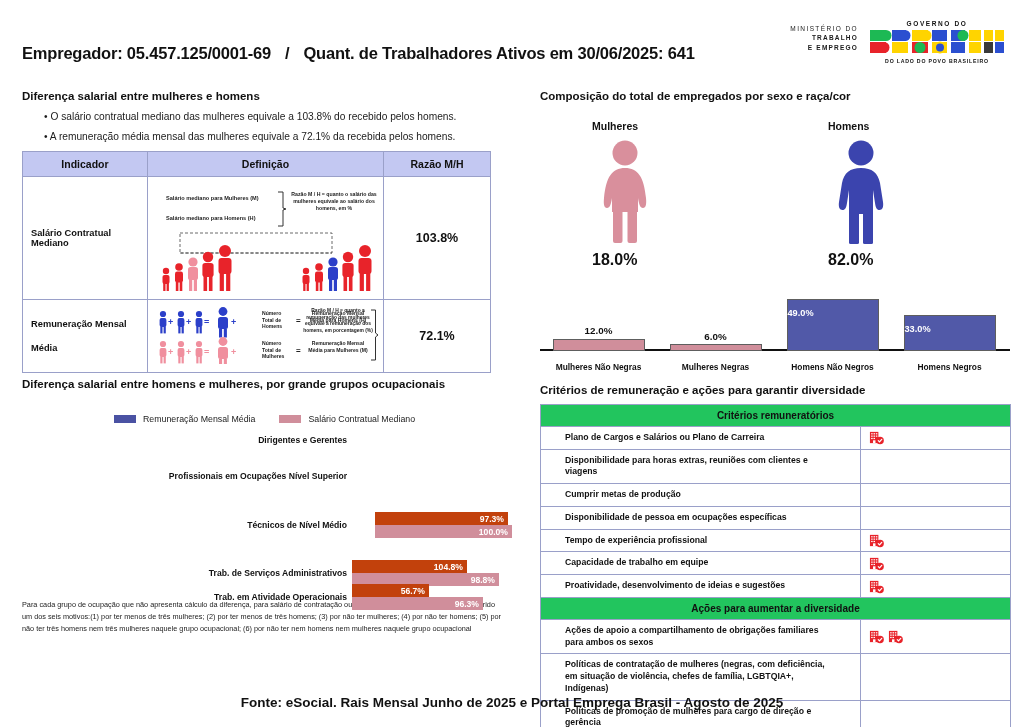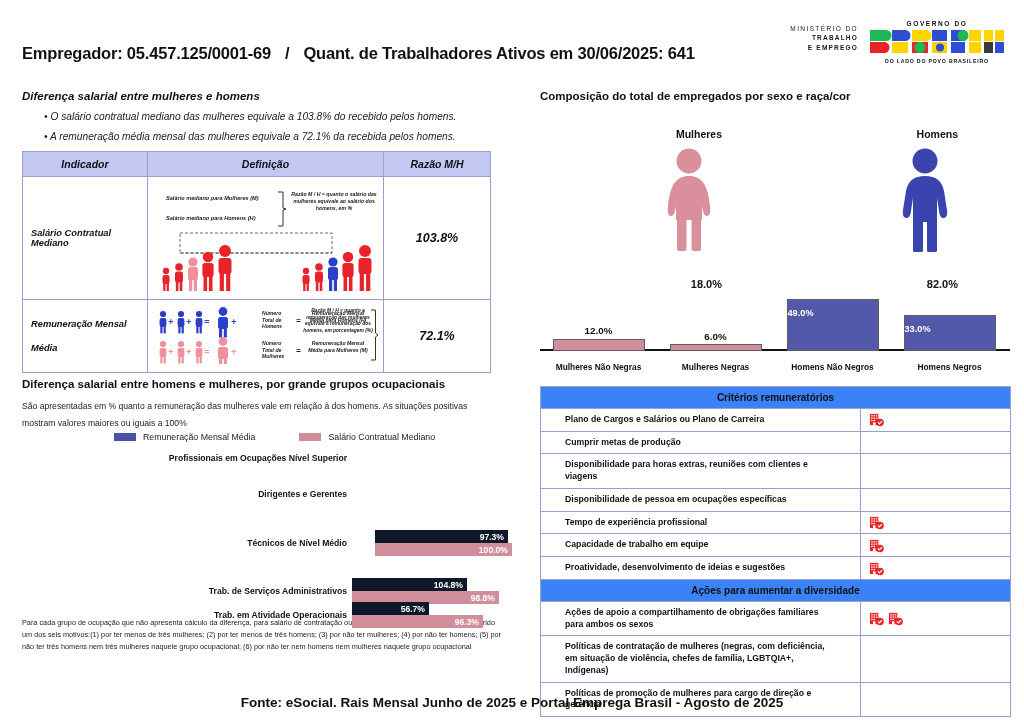--- a/index.html
+++ b/index.html
@@ -42,21 +42,21 @@
   .gov-bottom {
     font-size: 5.2px; font-weight: bold; letter-spacing: 0.8px;
     text-align: center; color: #111; margin-top: 3px;
   }
   .gov-mark { width: 138px; height: 26px; display: block; }
 
   
   .sec-title { font-size: 11.5px; font-weight: bold; color: #111; }
 
   
-  .left-col { position: absolute; left: 22px; top: 90px; width: 490px; font-style: italic; }
+  .left-col { position: absolute; left: 22px; top: 90px; width: 490px; }
   .bullets { margin-top: 9px; margin-left: 22px; }
   .bullet { font-size: 10.2px; color: #1b1b1b; margin-bottom: 9px; white-space: nowrap; }
 
   table.gridtab { border-collapse: collapse; width: 468px; table-layout: fixed; }
   table.gridtab th {
     background: #c3c8f2; border: 1px solid #9aa0c9;
     font-size: 10.5px; font-weight: bold; padding: 6px 2px; text-align: center;
   }
   table.gridtab td { border: 1px solid #9aa0c9; vertical-align: middle; }
   .ind-cell { font-size: 9.3px; font-weight: bold; padding: 6px 8px; }
@@ -70,52 +70,52 @@
                text-align: center; line-height: 1.35; width: 92px; }
   .def2 { position: relative; height: 68px; }
   .def2-txt { position: absolute; font-size: 5.1px; font-weight: bold; line-height: 1.3; color: #222; }
   .def2-eq { position: absolute; font-size: 8px; font-weight: bold; color: #222; }
   .def2-note { position: absolute; font-size: 4.9px; font-weight: bold; color: #222;
                text-align: center; line-height: 1.34; width: 84px; }
 
   
   .occ { position: absolute; left: 22px; top: 378px; width: 496px; }
   .occ-desc { font-size: 8.6px; color: #1b1b1b; margin-top: 8px; line-height: 2.0; }
-  .legend { margin-top: 0; display: flex; gap: 44px; padding-left: 92px; }
+  .legend { margin-top: 24px; display: flex; gap: 24px; padding-left: 92px; }
   .legend-item { display: flex; align-items: center; gap: 7px; }
   .legend-swatch { width: 22px; height: 8px; display: inline-block; }
   .legend-lbl { font-size: 8.8px; color: #222; }
 
   .occ-chart { position: relative; margin-top: 16px; height: 145px; }
   .occ-row { position: relative; height: 29px; margin-bottom: 7px; }
   .occ-lbl {
     position: absolute; right: 100%; top: 50%; transform: translateY(-50%);
     width: 330px; text-align: right; padding-right: 5px;
     font-size: 8.6px; font-weight: bold; color: #111; white-space: nowrap;
   }
   .occ-bars { position: absolute; left: 0; top: 0; }
   .occ-bar { height: 13px; position: relative; }
   .occ-bar .val {
     position: absolute; right: 4px; top: 50%; transform: translateY(-50%);
     font-size: 8.6px; font-weight: bold; color: #ffffff; white-space: nowrap;
   }
-  .bar-blue { background: #0f172a; }
+  .bar-blue { background: #c2410c; }
   .bar-pink { background: #d08e9b; }
 
   .occ-note {
     margin-top: 14px; font-size: 7.3px; color: #222; line-height: 1.65; width: 482px;
   }
 
   
   .right-col { position: absolute; left: 540px; top: 90px; width: 470px; }
 
   .pict-area { position: relative; height: 170px; margin-top: 14px; }
-  .pict-block { position: absolute; top: 12px; width: 130px; text-align: right; }
+  .pict-block { position: absolute; top: 4px; width: 130px; text-align: left; }
   .pict-title { font-size: 10.5px; font-weight: bold; margin-bottom: 8px; }
-  .pict-pct { font-size: 11px; font-weight: bold; margin-top: 22px; }
+  .pict-pct { font-size: 16px; font-weight: bold; margin-top: 3px; }
 
   .race-chart { position: relative; height: 90px; margin-top: 2px; }
   .race-baseline { position: absolute; left: 0; bottom: 27px; width: 470px; height: 2px; background: #111; }
   .race-col { position: absolute; bottom: 0; width: 117px; }
   .race-bar {
     position: absolute; bottom: 27px; left: 50%; transform: translateX(-50%);
     width: 92px; border: 1px solid #5e5e5e;
   }
   .race-inlabel {
     position: absolute; left: 0; right: 0; top: 8px;
@@ -127,21 +127,21 @@
   }
   .race-cat {
     position: absolute; bottom: 6px; left: 0; right: 0;
     text-align: center; font-size: 8.4px; font-weight: bold; color: #111; white-space: nowrap;
   }
 
   .crit-title { margin-top: 6px; }
   table.crit { border-collapse: collapse; width: 470px; table-layout: fixed; margin-top: 8px; }
   table.crit td { border: 1px solid #9aa0c9; }
   td.crit-head {
-    background: #3b82f6; text-align: center;
+    background: #22c55e; text-align: center;
     font-size: 10px; font-weight: bold; padding: 5px 2px;
   }
   td.crit-lbl { font-size: 8.7px; font-weight: bold; padding: 5px 24px; line-height: 1.35; }
   td.crit-mark { width: 150px; padding: 3px 8px; height: 22px; }
   .mark-row { display: flex; gap: 4px; align-items: center; }
 
   
   .footer {
     position: absolute; left: 0; bottom: 17px; width: 1024px;
     text-align: center; font-size: 13.5px; font-weight: bold; color: #111;
@@ -363,45 +363,41 @@
           </div>
         </td>
         <td class="ratio-cell">72.1%</td>
       </tr>
     </tbody>
       </table>
   </div>
 
   <div class="occ">
     <div class="sec-title">Diferença salarial entre homens e mulheres, por grande grupos ocupacionais</div>
-    <div class="occ-desc">
-      <div>São apresentadas em % quanto a remuneração das mulheres vale em relação à dos homens. As situações positivas</div>
-      <div>mostram valores maiores ou iguais a 100%</div>
-    </div>
 
     <div class="legend">
       <div class="legend-item">
         <span class="legend-swatch" style="background:#4a52a3"></span>
         <span class="legend-lbl">Remuneração Mensal Média</span>
       </div>
       <div class="legend-item">
         <span class="legend-swatch" style="background:#d08e9b"></span>
         <span class="legend-lbl">Salário Contratual Mediano</span>
       </div>
     </div>
 
     <div class="occ-chart">
       <div class="occ-row">
         <div class="occ-bars" style="left:330px;top:0;">
-          <div class="occ-lbl">Profissionais em Ocupações Nível Superior</div>
+          <div class="occ-lbl">Dirigentes e Gerentes</div>
         </div>
       </div>
       <div class="occ-row">
         <div class="occ-bars" style="left:330px;top:0;">
-          <div class="occ-lbl">Dirigentes e Gerentes</div>
+          <div class="occ-lbl">Profissionais em Ocupações Nível Superior</div>
         </div>
       </div>
       <div class="occ-row">
         <div class="occ-bars" style="left:330px;top:0;padding-left:23px;">
           <div class="occ-lbl">Técnicos de Nível Médio</div>
           <div class="occ-bar bar-blue" style="width:133px">
             <span class="val">97.3%</span>
           </div>
           <div class="occ-bar bar-pink" style="width:137px">
             <span class="val">100.0%</span>
@@ -485,20 +481,21 @@
       </div>
 
       <div class="race-col" style="left:351px; height:90px;">
         <div class="race-bar" style="height:36px; background:#5159a8;">
           <div class="race-inlabel">33.0%</div>
         </div>
         <div class="race-cat">Homens Negros</div>
       </div>
     </div>
 
+    <div class="sec-title crit-title">Critérios de remuneração e ações para garantir diversidade</div>
 
     <table class="crit">
       <colgroup>
           <col style="width:320px">
           <col style="width:150px">
         </colgroup>
       <tbody>
           <tr>
         <td class="crit-head" colspan="2">Critérios remuneratórios</td>
       </tr>
@@ -521,26 +518,26 @@
                     <rect x="4.3" y="11" width="2.6" height="3"></rect>
                   </g>
               <circle cx="11.8" cy="11.3" r="4" fill="#e8232a"></circle>
               <path d="M9.9 11.4 L11.2 12.7 L13.6 9.9" stroke="#fff" stroke-width="1.3" fill="none" stroke-linecap="round"></path>
             </svg>
           </div>
         </td>
       </tr>
 
       <tr>
+        <td class="crit-lbl">Disponibilidade para horas extras, reuniões com clientes e viagens</td>
+        <td class="crit-mark"></td>
+      </tr>
+
+      <tr>
         <td class="crit-lbl">Cumprir metas de produção</td>
-        <td class="crit-mark"></td>
-      </tr>
-
-      <tr>
-        <td class="crit-lbl">Disponibilidade para horas extras, reuniões com clientes e viagens</td>
         <td class="crit-mark"></td>
       </tr>
 
       <tr>
         <td class="crit-lbl">Disponibilidade de pessoa em ocupações específicas</td>
         <td class="crit-mark"></td>
       </tr>
 
       <tr>
         <td class="crit-lbl">Tempo de experiência profissional</td>

